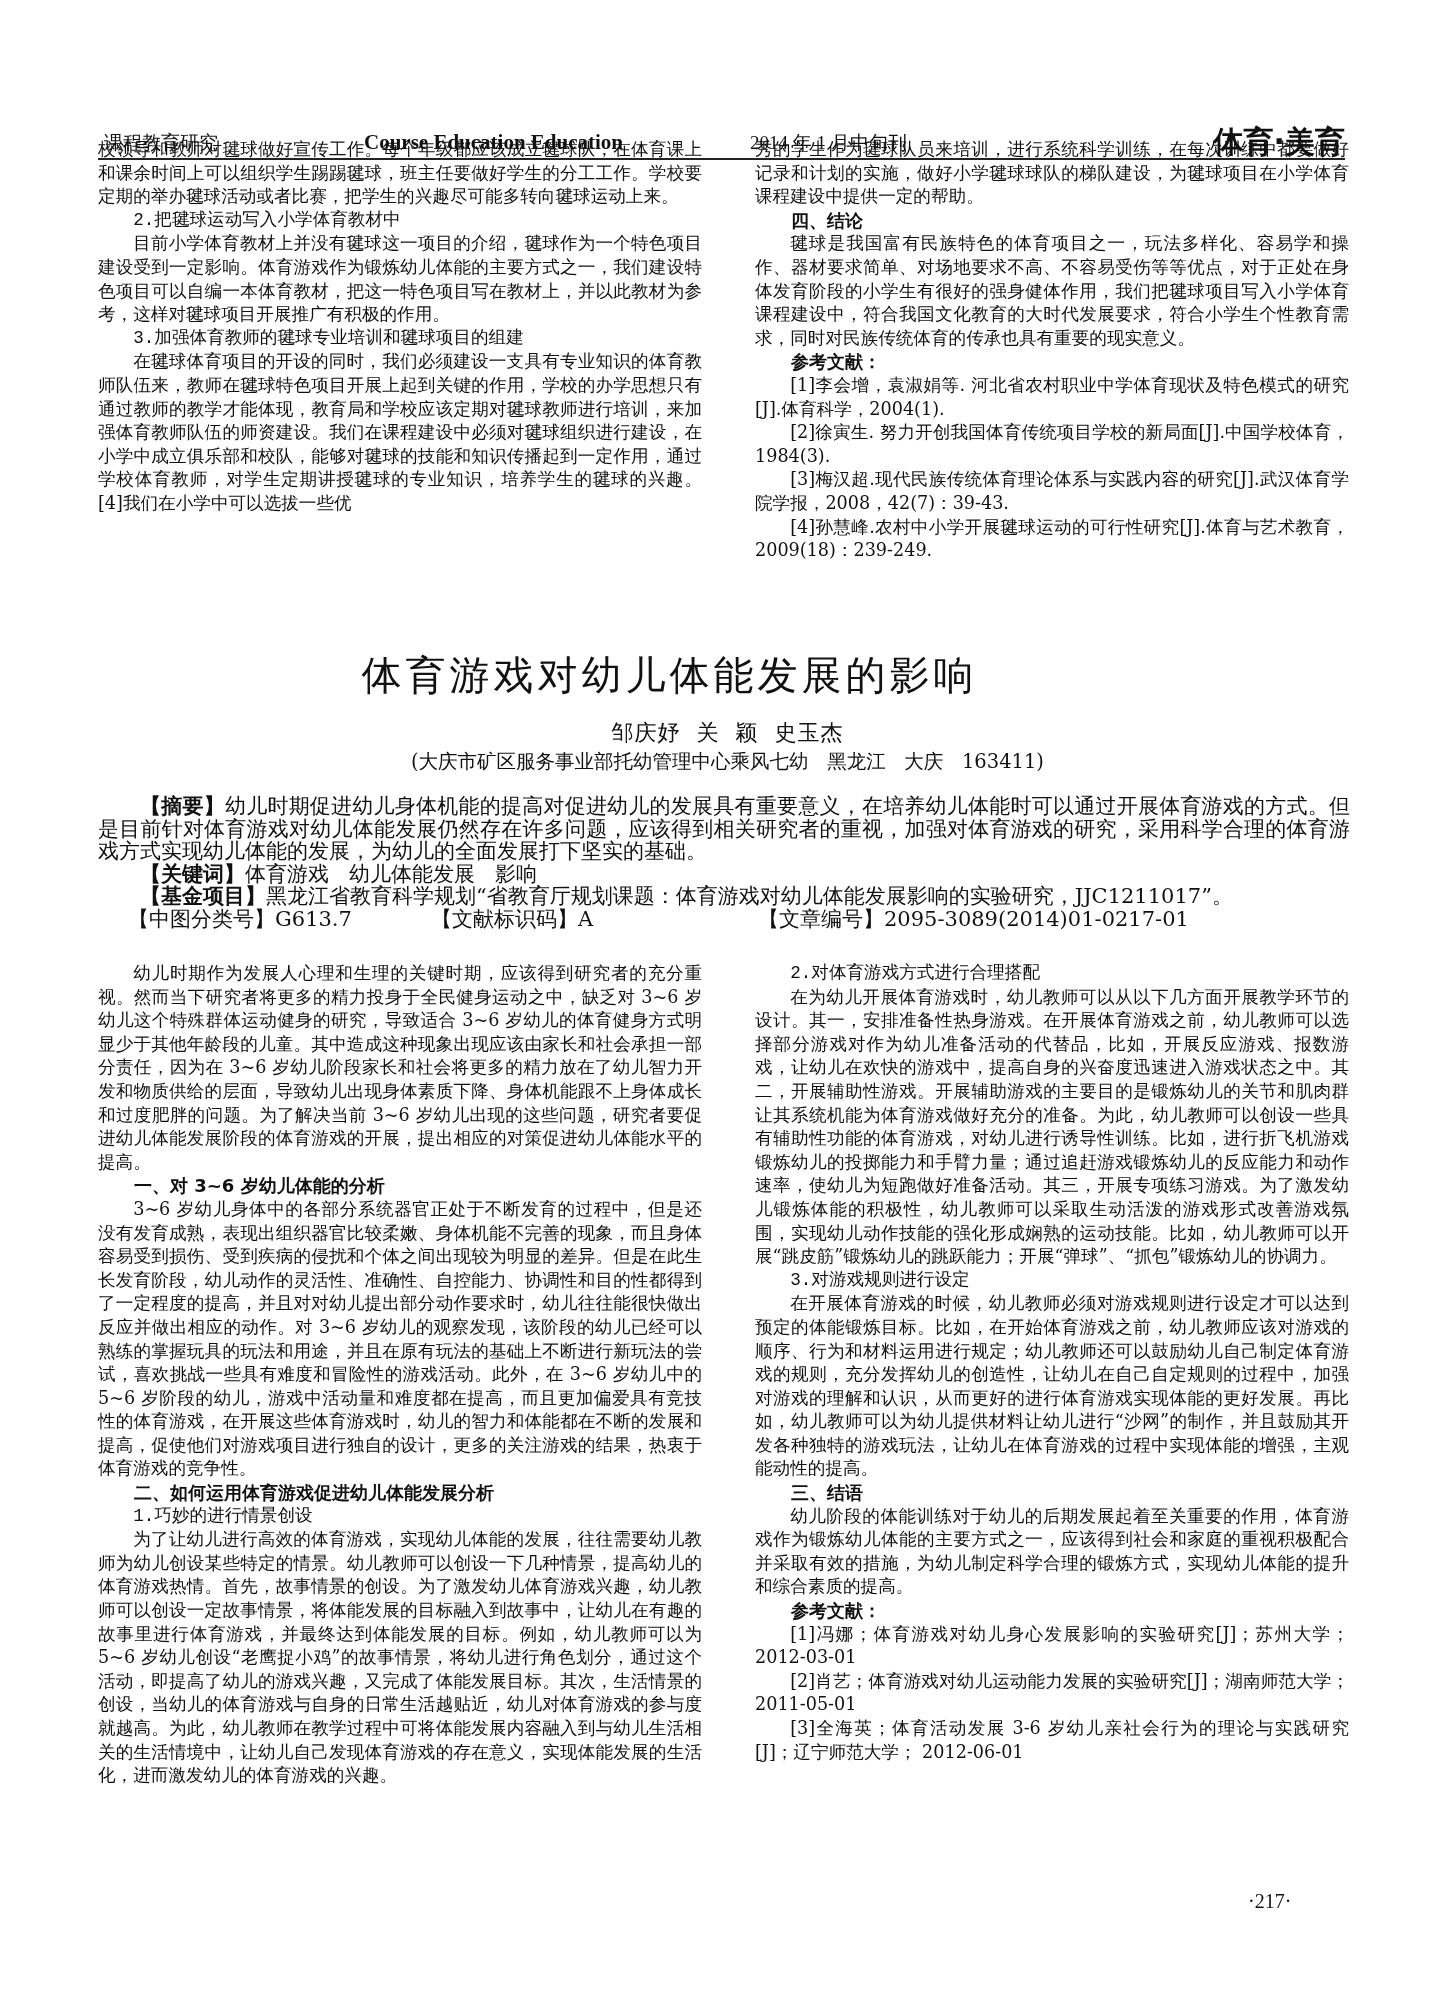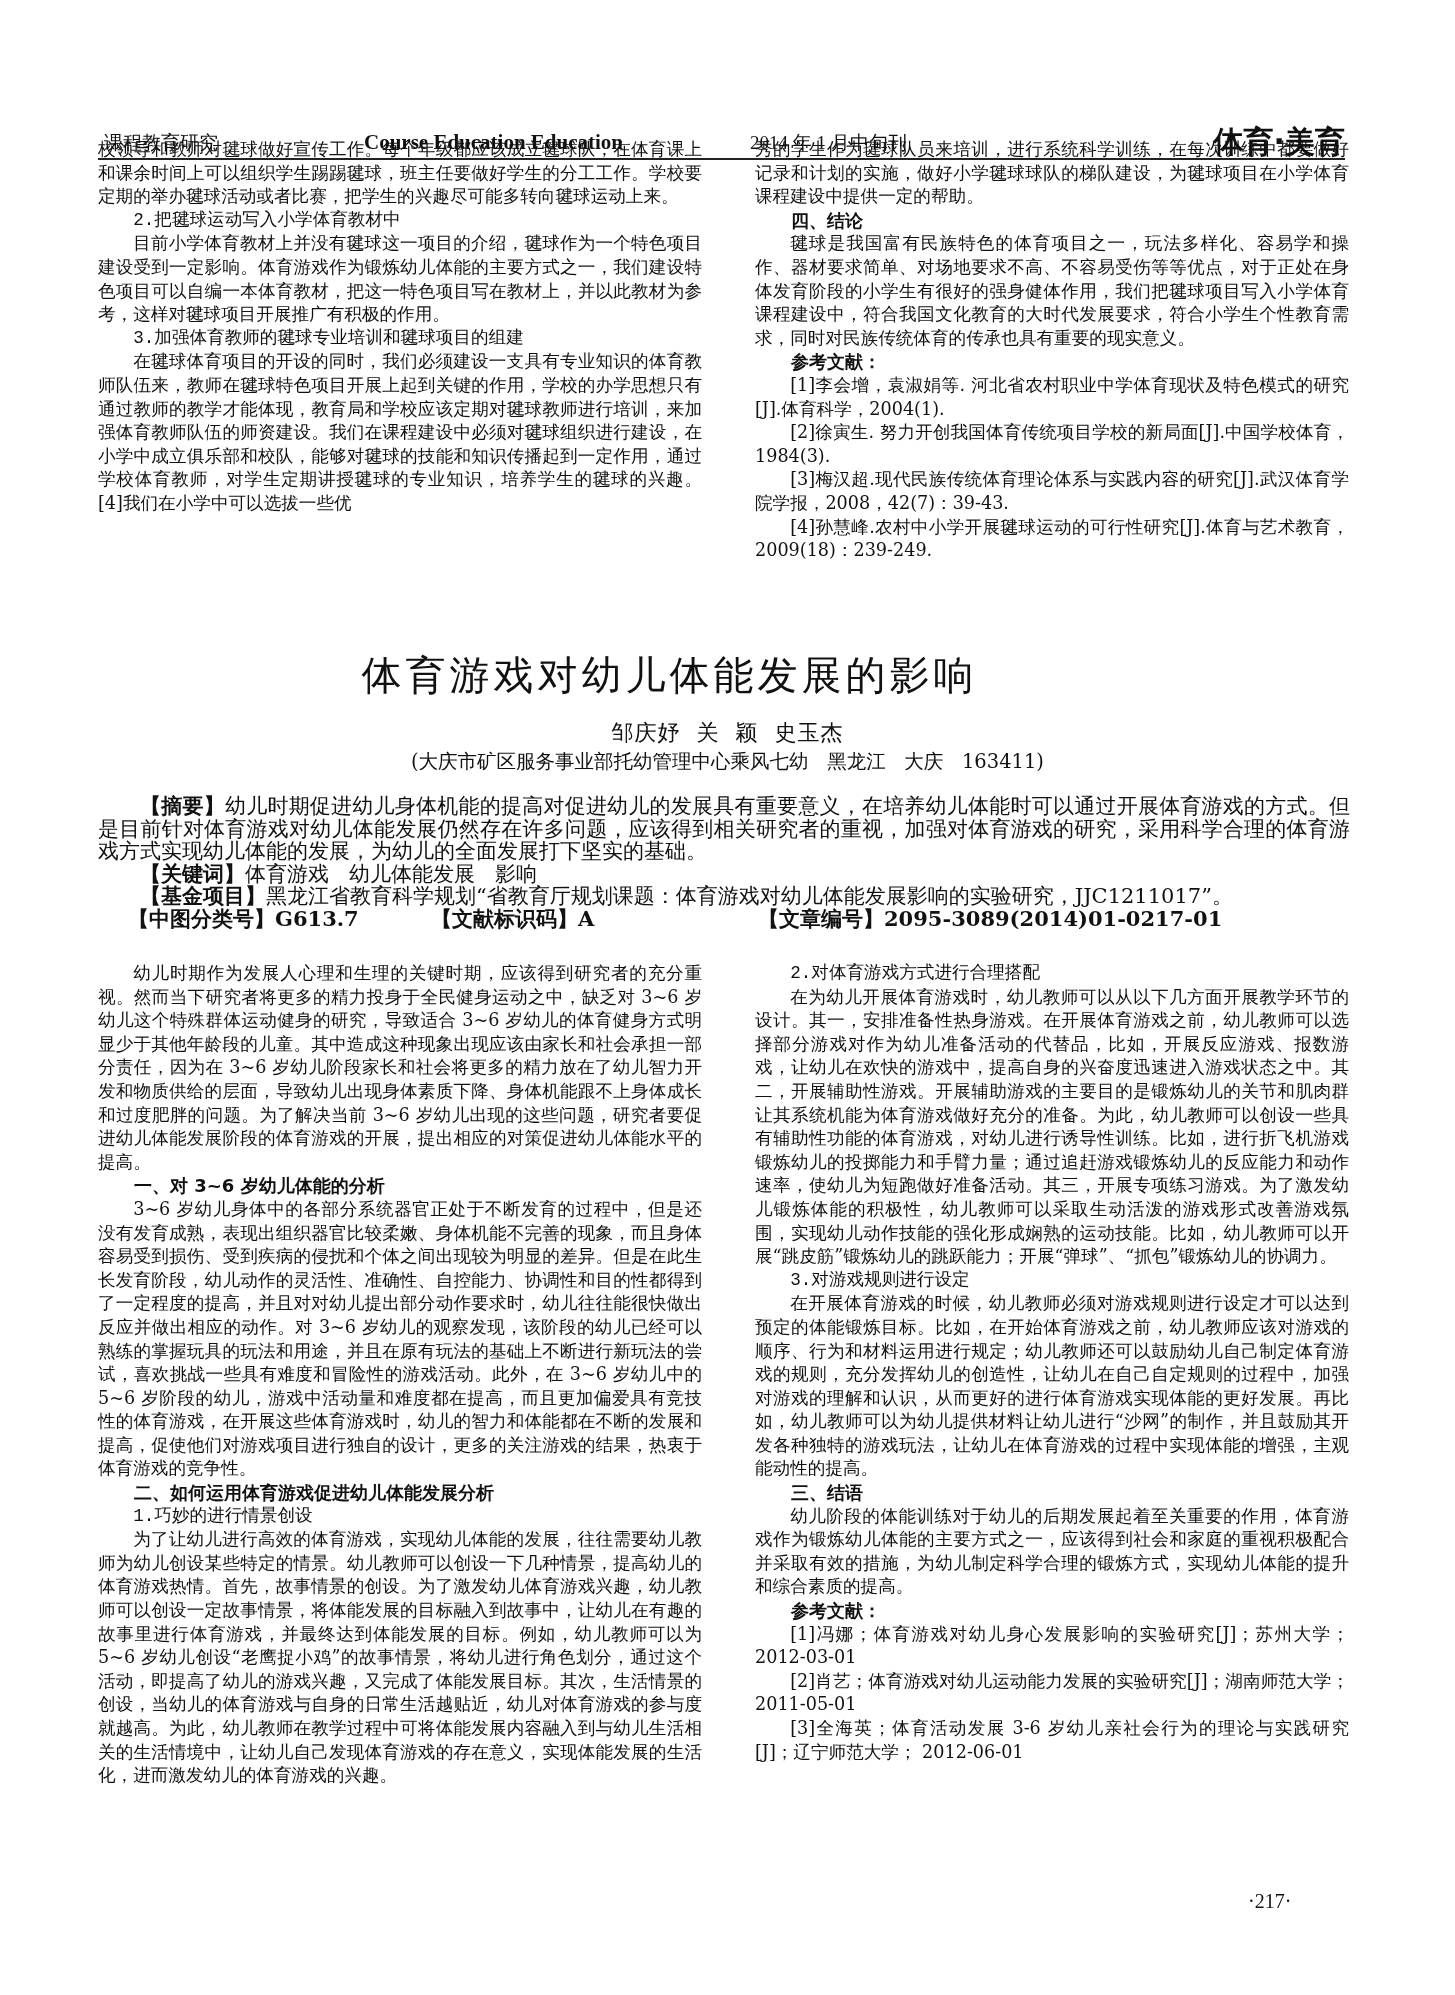--- a/index.html
+++ b/index.html
@@ -23,21 +23,21 @@
   .c2 { left: 755px; top: 138px; width: 594px; }
 
   .title { position: absolute; left: 0; width: 1339px; top: 648px; text-align: center; font-size: 40px; letter-spacing: 4px; font-family: Liberation Serif, serif; }
   .authors { position: absolute; left: 0; width: 1455px; top: 718px; text-align: center; font-size: 22px; letter-spacing: 1px; }
   .affil { position: absolute; left: 0; width: 1455px; top: 748px; text-align: center; font-size: 19.5px; }
 
   .abstract { position: absolute; left: 98px; top: 795px; width: 1252px; font-size: 21px; line-height: 22.5px; text-align: justify; }
   .abstract p { margin: 0; text-indent: 2em; }
   .abstract .lbl { font-family: "DejaVu Sans", sans-serif; font-weight: bold; }
   .meta-row { position: relative; height: 23px; text-indent: 0 !important; }
-  .meta-row span.cell { position: absolute; top: 0; white-space: nowrap; font-weight: bold; }
+  .meta-row span.cell { position: absolute; top: 0; white-space: nowrap; }
 
   .c3 { left: 98px; top: 962px; width: 604px; }
   .c4 { left: 755px; top: 962px; width: 594px; }
 
   .pageno { position: absolute; left: 1248px; top: 1890px; font-size: 20px; font-family: "Liberation Serif", serif; }
 </style>
 </head>
 <body>
 
 <div class="header">

